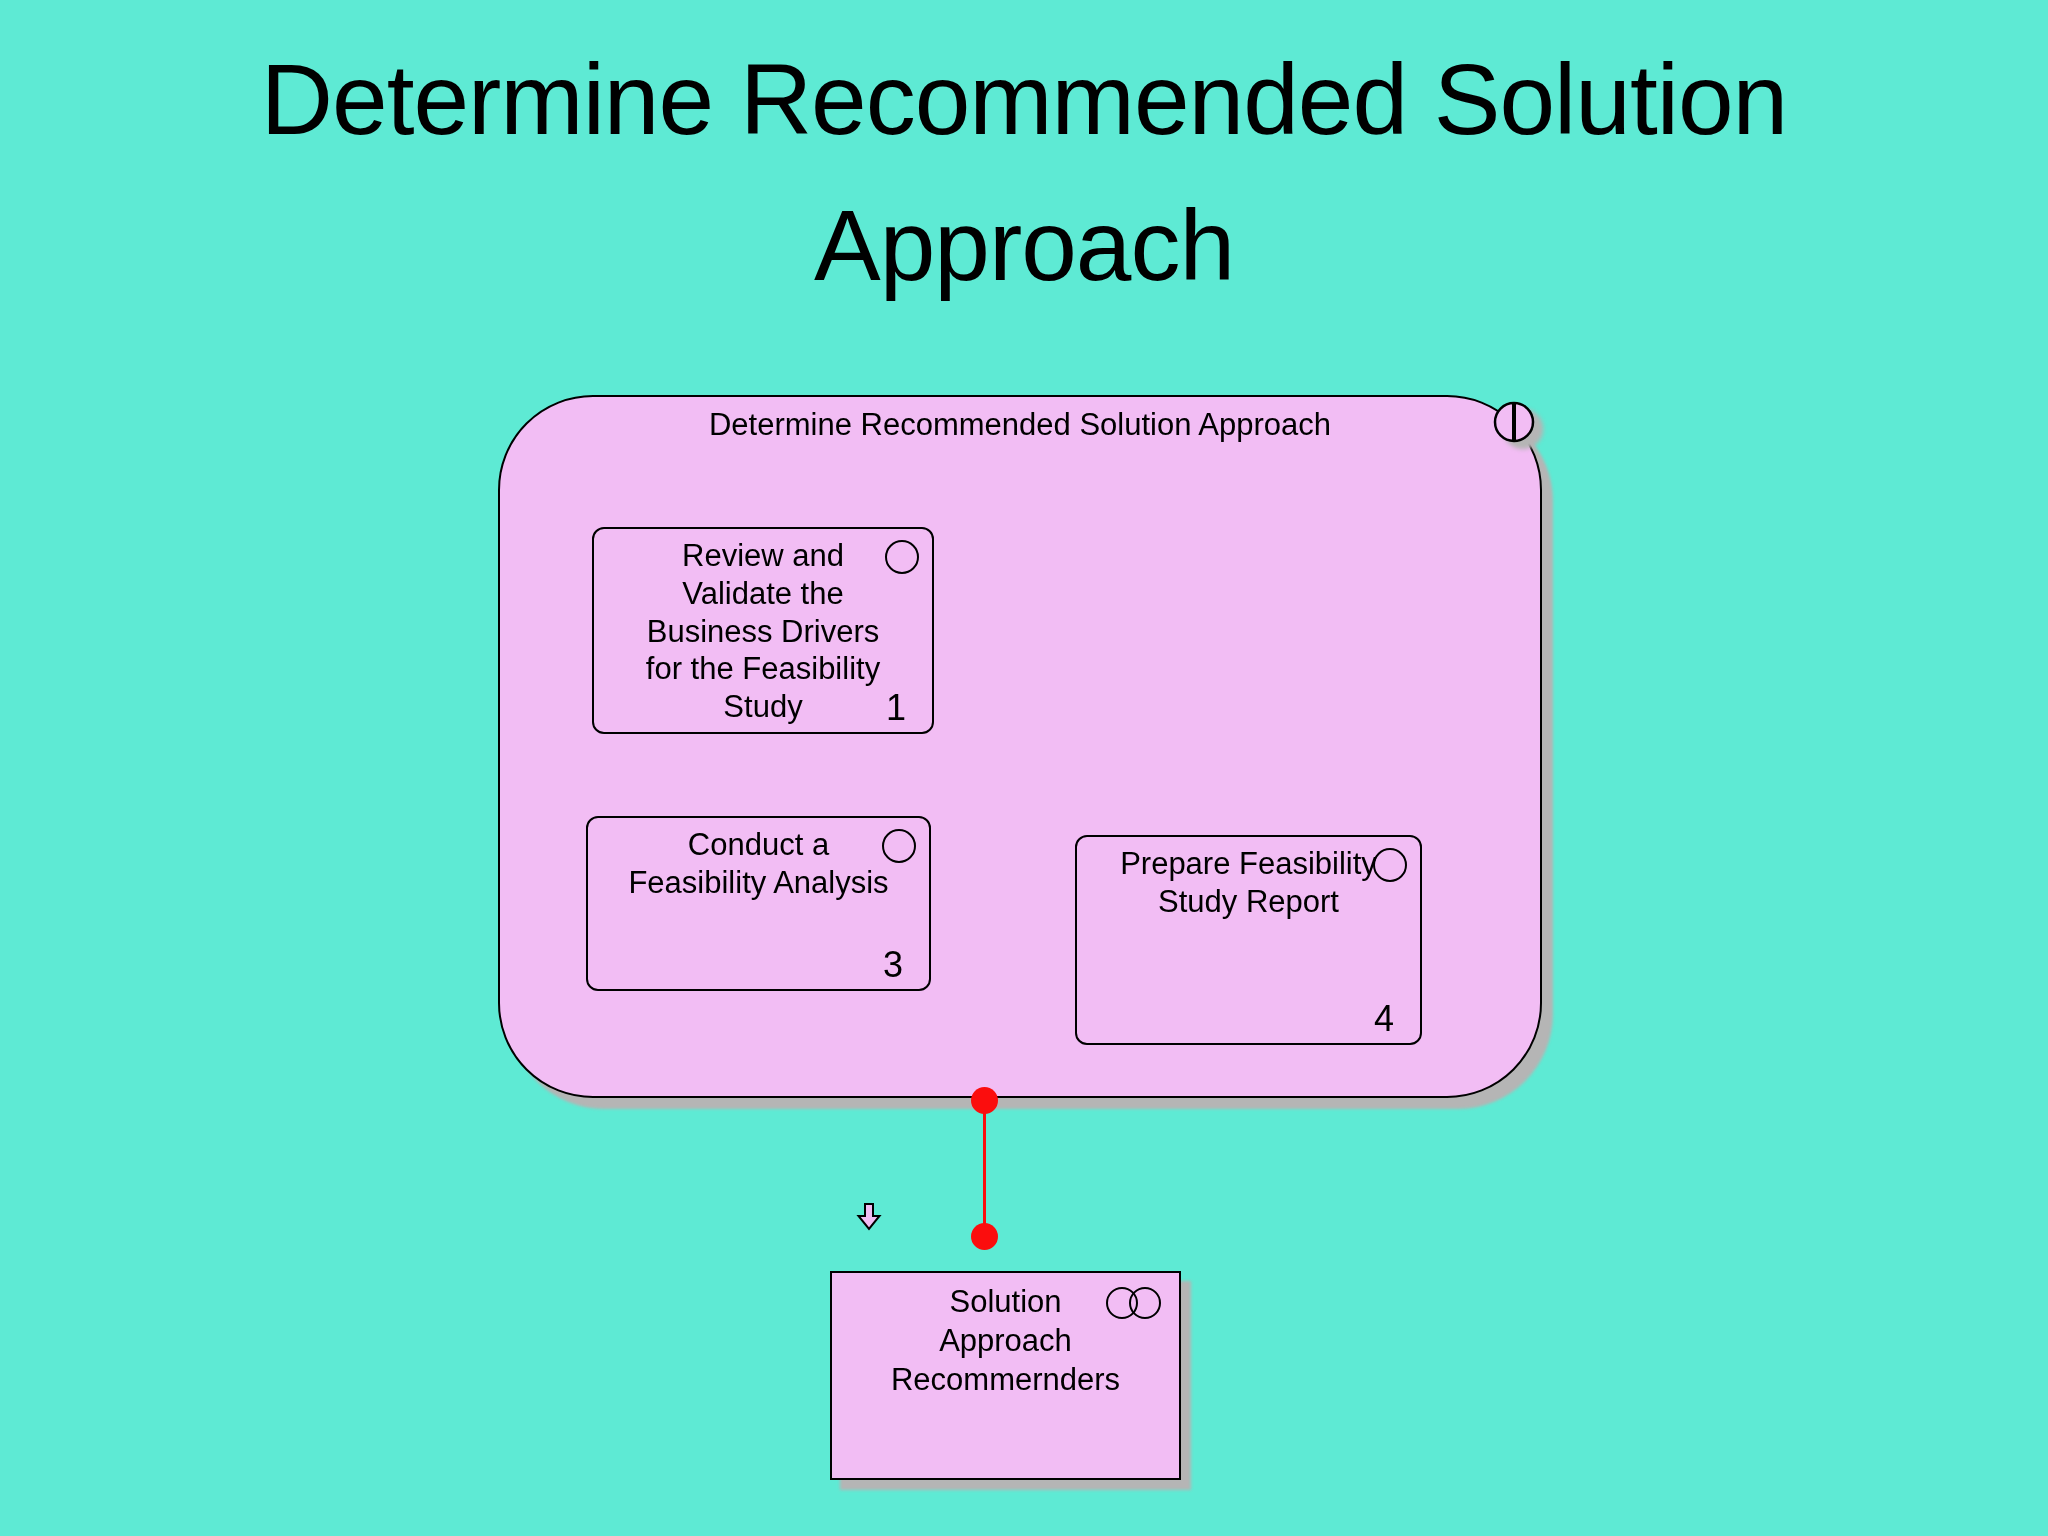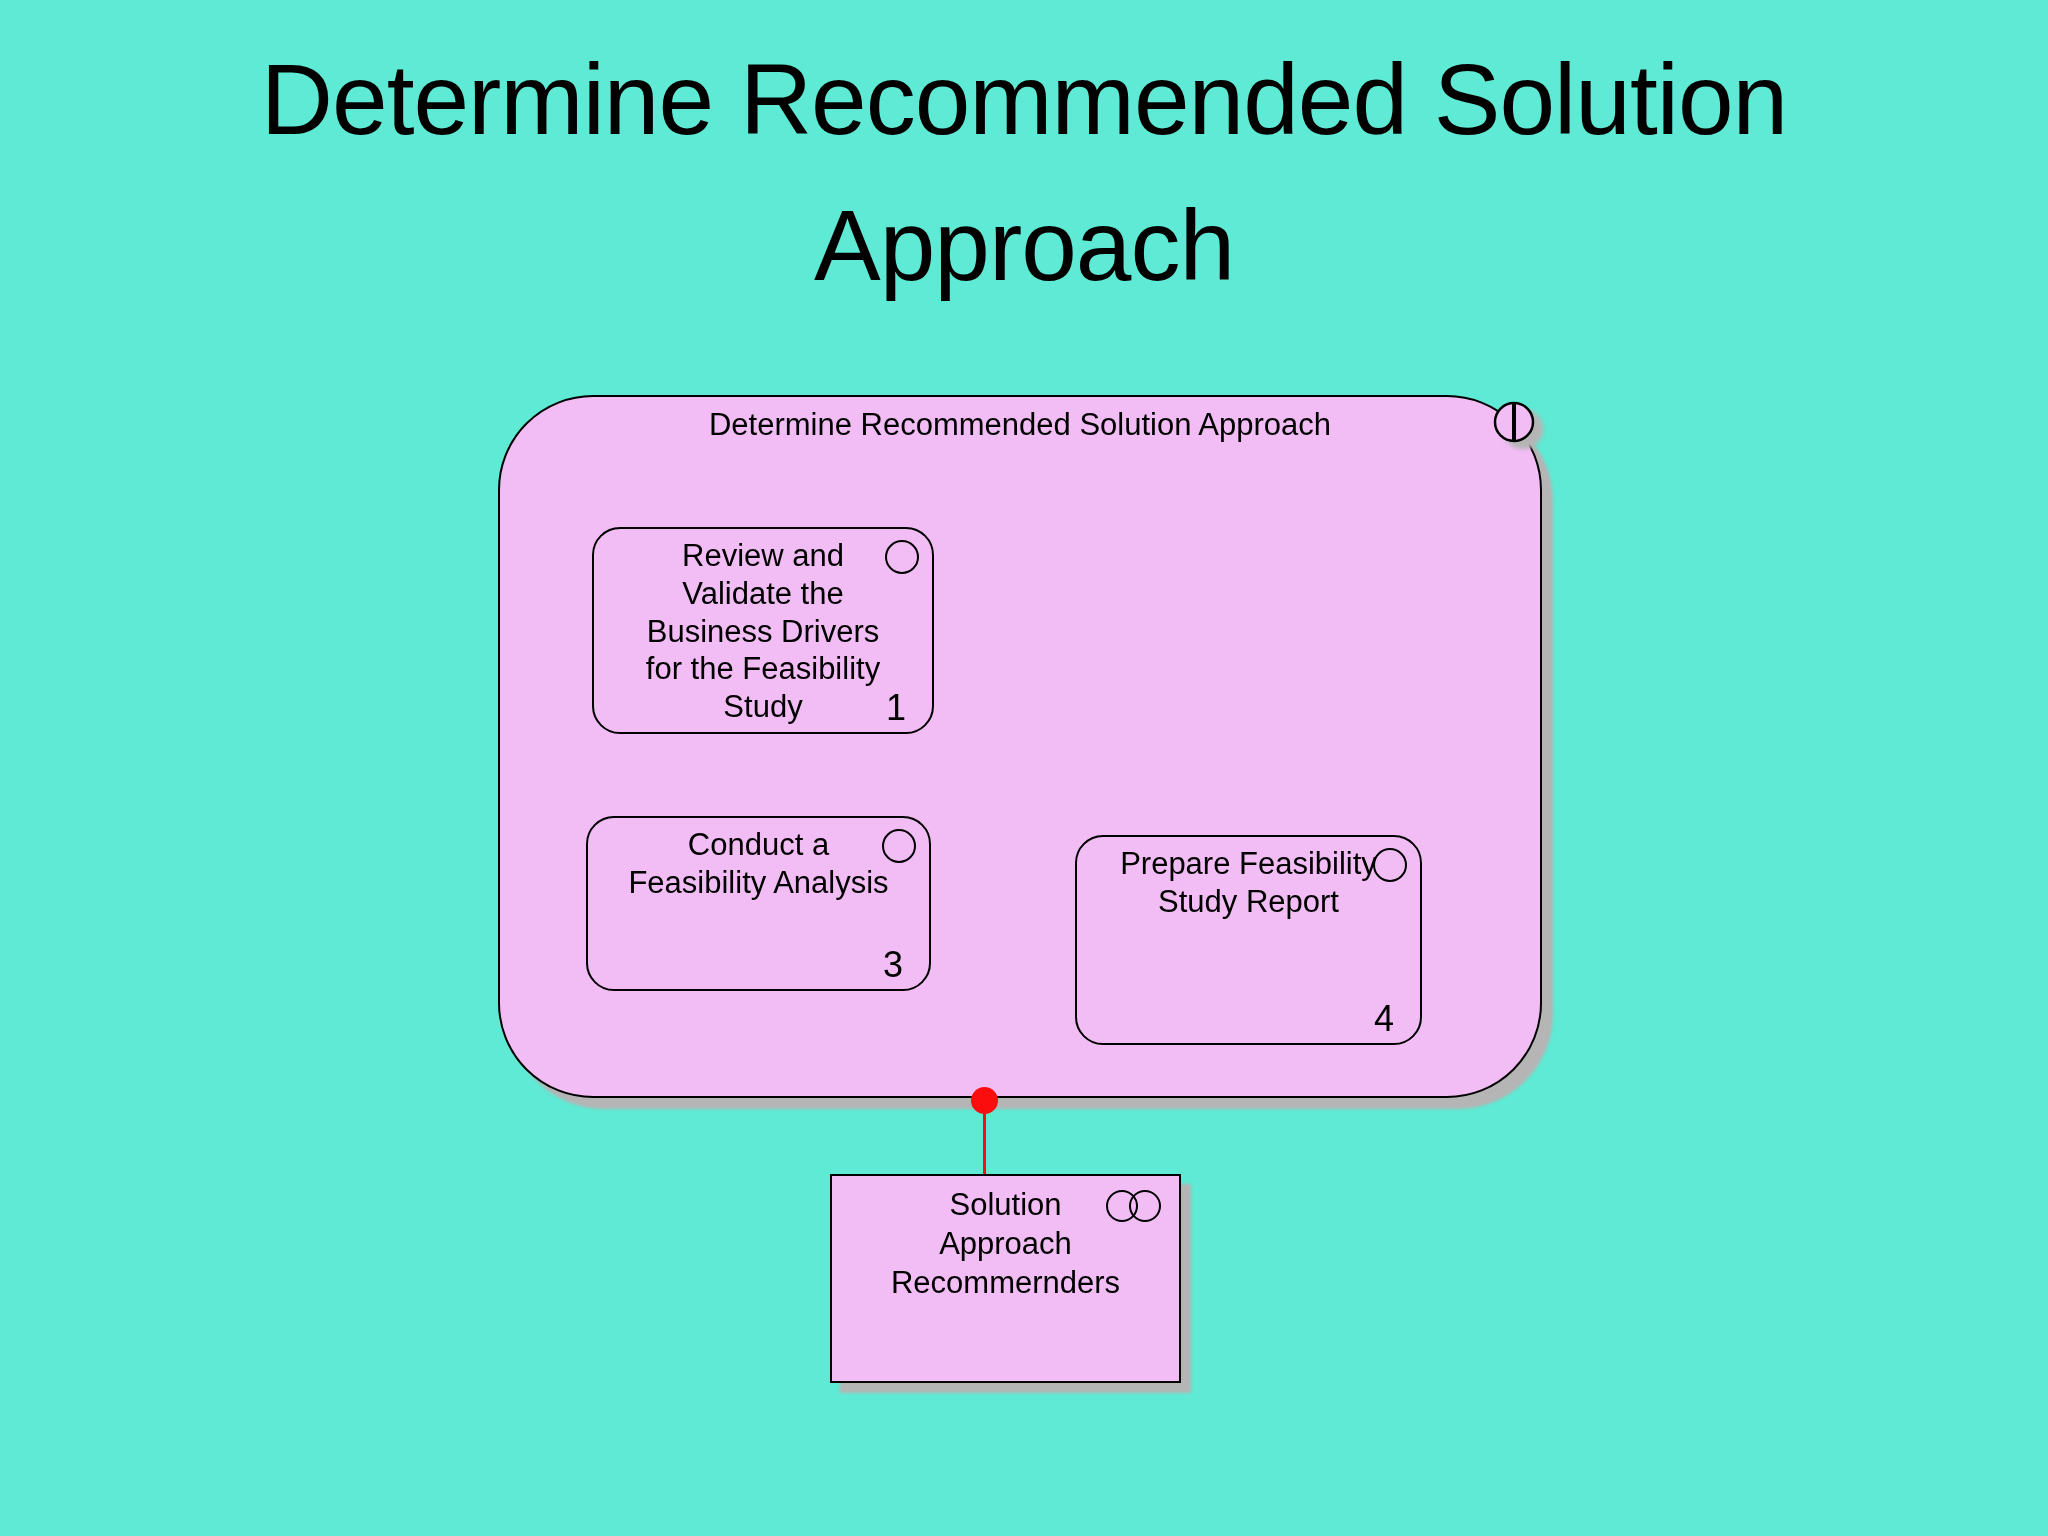--- a/index.html
+++ b/index.html
@@ -54,21 +54,21 @@
     position: absolute;
     top: 3px;
     right: 4px;
     filter: drop-shadow(9px 7px 2px #b5b5b5);
   }
 
   
   .process-box {
     position: absolute;
     border: 2px solid #000000;
-    border-radius: 28px;
+    border-radius: 12px;
     box-sizing: border-box;
     background: transparent;
   }
   .process-box.p1 { left: 92px;  top: 130px; width: 342px; height: 207px; }
   .process-box.p2 { left: 565px; top: 131px; width: 345px; height: 207px; }
   .process-box.p3 { left: 86px;  top: 419px; width: 345px; height: 175px; }
   .process-box.p4 { left: 575px; top: 418px; width: 347px; height: 210px; margin-top: 20px; }
 
   .process-label {
     position: absolute;
@@ -116,21 +116,21 @@
   .input-arrow {
     position: absolute;
     left: 856px;
     top: 1203px;
   }
 
   
   .actor-box {
     position: absolute;
     left: 830px;
-    top: 1174px;
+    top: 1271px;
     width: 351px;
     height: 209px;
     background: #f2bdf4;
     border: 2px solid #000000;
     box-shadow: 10px 10px 3px #b5b5b5;
     box-sizing: border-box;
   }
   .actor-label {
     position: absolute;
     top: 10px;

